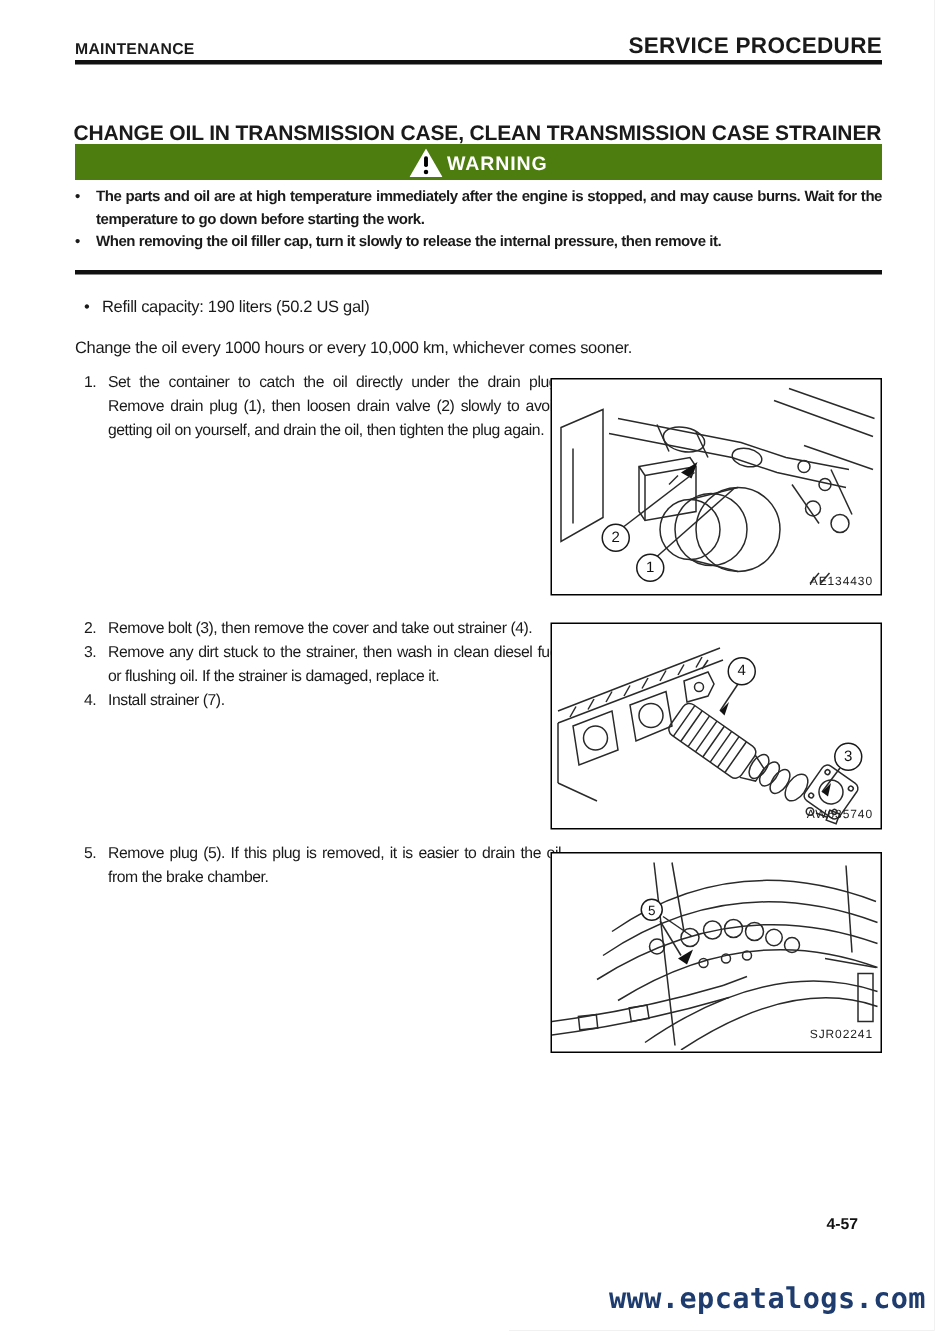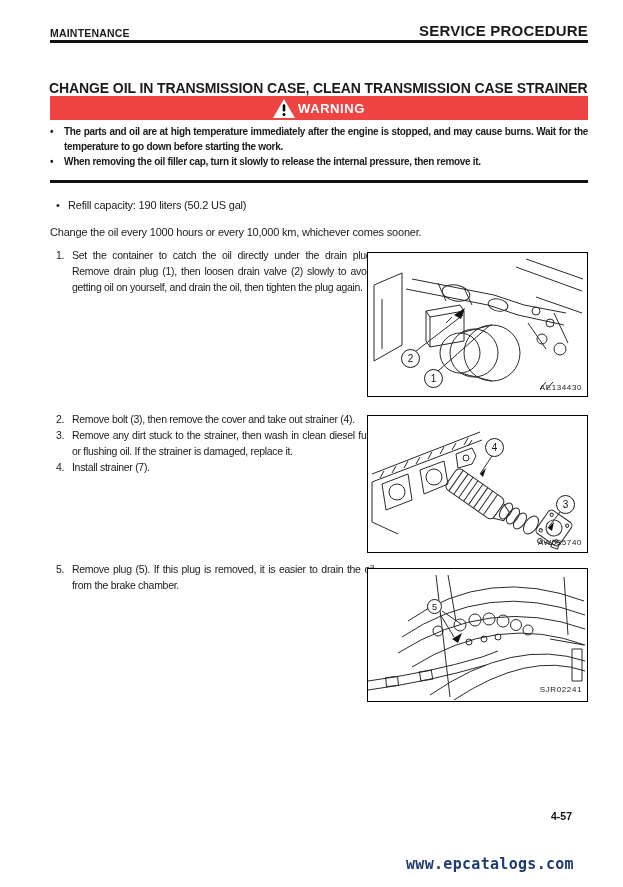--- a/index.html
+++ b/index.html
@@ -15,21 +15,21 @@
   
   .hdr-row{position:absolute;left:50px;right:35px;top:22px;display:flex;justify-content:space-between;align-items:flex-end;}
   .hdr-left{font-size:10.5px;font-weight:bold;letter-spacing:0.2px;}
   .hdr-right{font-size:15px;font-weight:bold;letter-spacing:0.2px;}
   .rule{position:absolute;left:50px;right:35px;height:3px;background:#111;}
   .rule-top{top:40px;}
   .rule-mid{top:180px;}
   
   .doc-title{position:absolute;left:49px;top:80px;font-size:14px;font-weight:bold;letter-spacing:-0.1px;}
   
-  .warn-bar{position:absolute;left:50px;top:96px;width:538px;height:24px;background:#ef4444;display:flex;align-items:center;justify-content:center;gap:3px;}
+  .warn-bar{position:absolute;left:50px;top:96px;width:538px;height:24px;background:#4d7c0f;display:flex;align-items:center;justify-content:center;gap:3px;}
   .warn-label{color:#fff;font-size:13px;font-weight:bold;letter-spacing:0.6px;}
   .warn-tri{display:block;}
   .warn-bullets{position:absolute;left:50px;top:124px;width:538px;}
   .wbullet{display:flex;font-size:10px;font-weight:bold;letter-spacing:-0.3px;line-height:15px;}
   .wbullet .dot{flex:none;width:14px;}
   .wbullet .txt{flex:1;text-align:justify;}
   
   .refill{position:absolute;left:56px;top:199px;display:flex;font-size:11px;letter-spacing:-0.2px;}
   .refill .dot{flex:none;width:12px;}
   .intro{position:absolute;left:50px;top:226px;font-size:11px;letter-spacing:-0.2px;}
@@ -47,21 +47,21 @@
   .fig-3{top:568px;height:134px;}
   .figure svg{position:absolute;left:0;top:0;}
   .callout{position:absolute;box-sizing:border-box;border:1.3px solid #1a1a1a;border-radius:50%;
            background:#fff;display:flex;align-items:center;justify-content:center;
            font-size:10px;color:#111;}
   .co-18{width:19px;height:19px;}
   .co-15{width:15px;height:15px;font-size:9px;}
   .fig-code{position:absolute;right:5px;font-size:8px;letter-spacing:0.6px;color:#222;font-family:Liberation Sans, sans-serif;text-align:center;}
   
   .footer-page{position:absolute;left:551px;top:810px;font-size:10.5px;font-weight:bold;color:#111;}
-  .footer-site{position:absolute;left:406px;top:855px;font-size:15px;font-weight:bold;
+  .footer-site{position:absolute;left:406px;top:855px;font-size:19px;font-weight:bold;
                font-family:"DejaVu Sans Mono", monospace;color:#1e3c6e;text-decoration:none;letter-spacing:0.3px;}
 </style>
 </head>
 <body>
 
 <div class="page">
 
   <div class="hdr-row">
     <span class="hdr-left">MAINTENANCE</span>
     <span class="hdr-right">SERVICE PROCEDURE</span>

